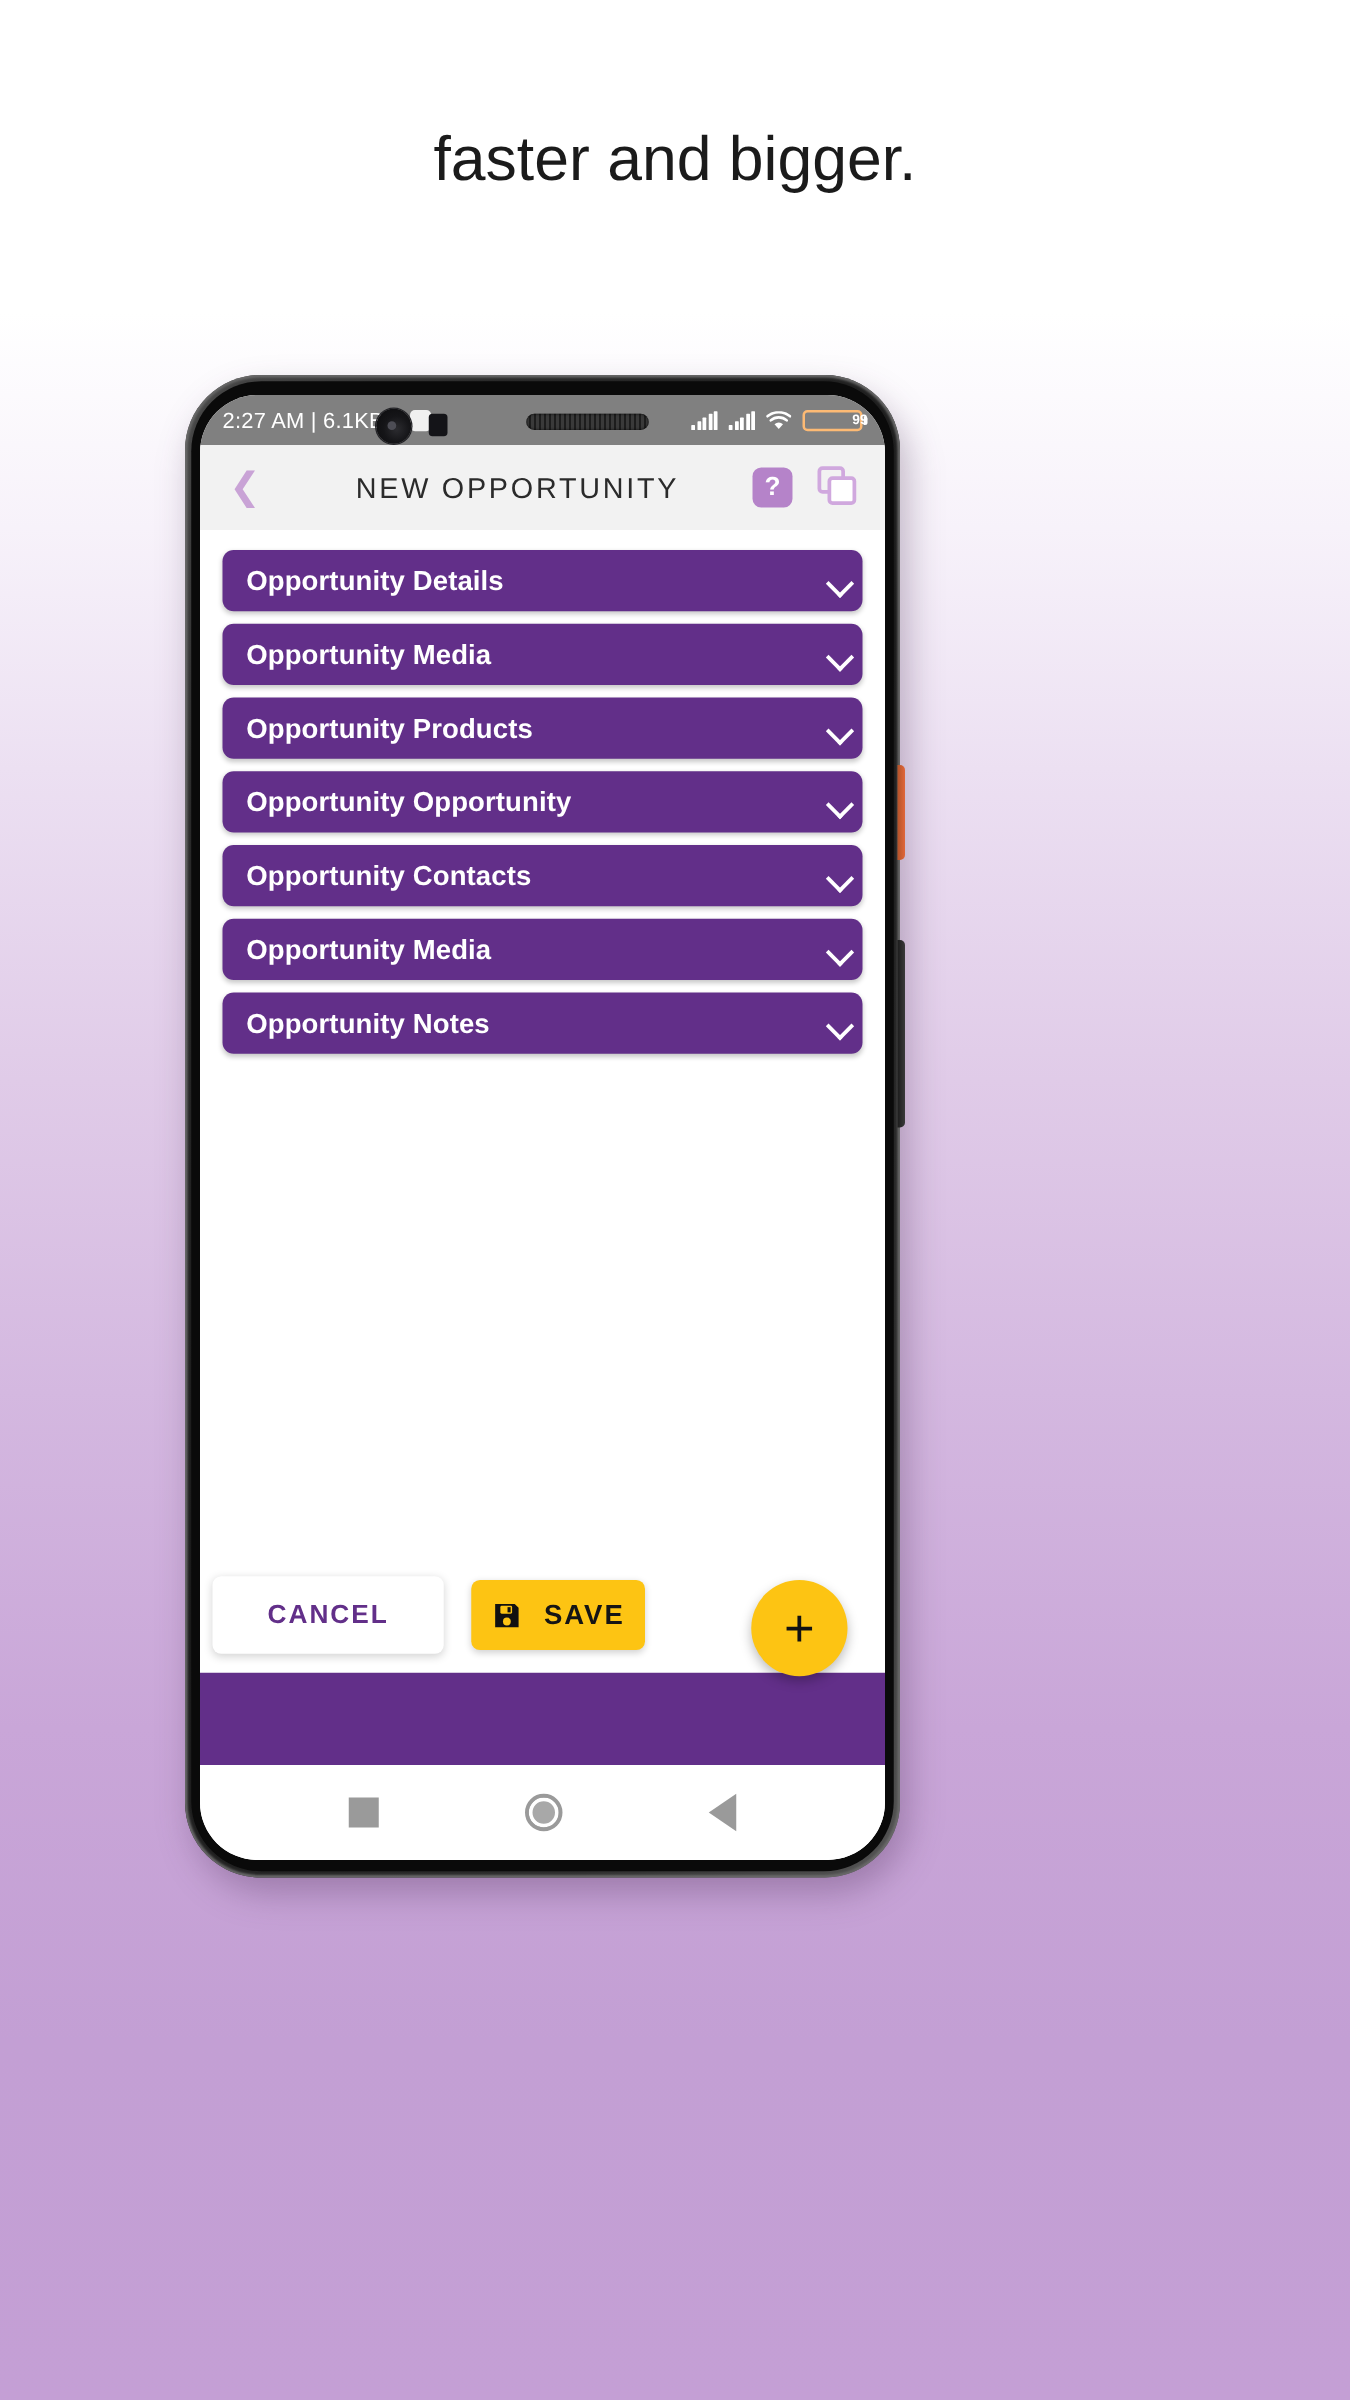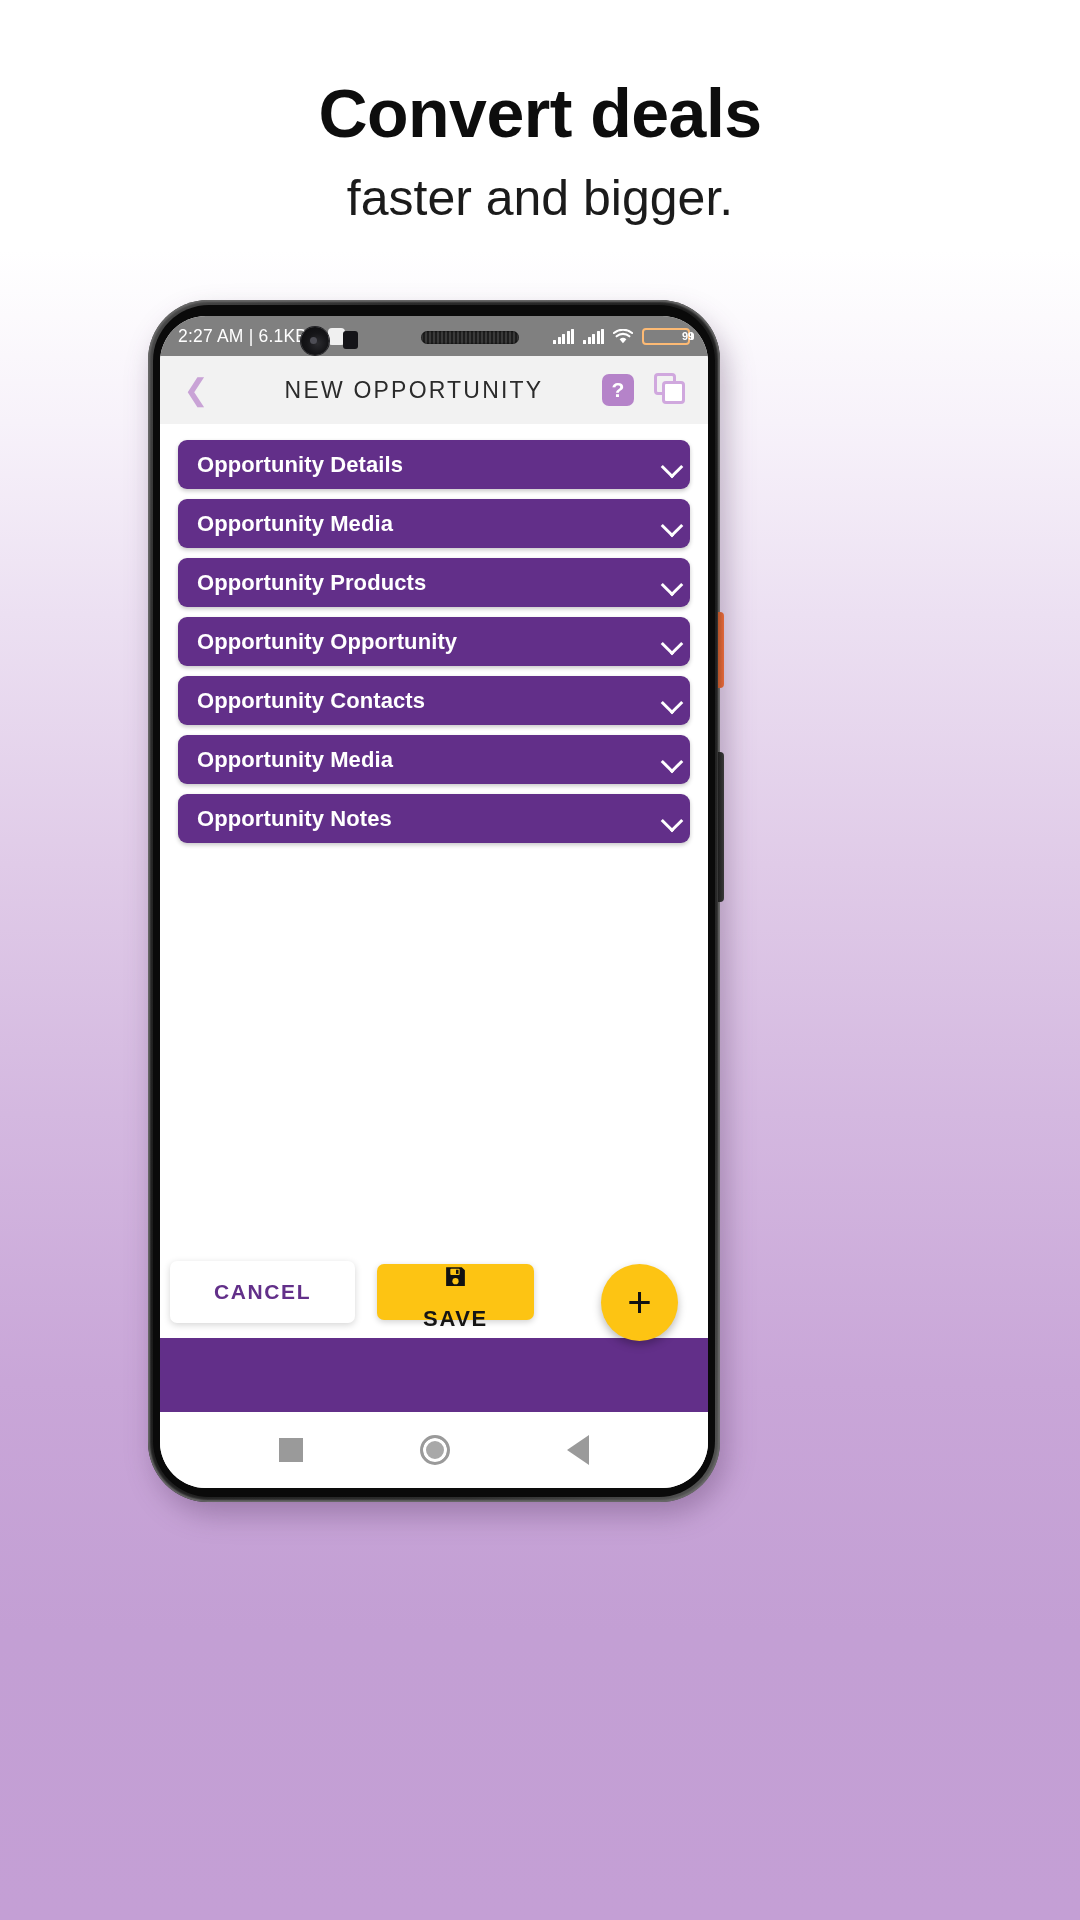--- a/index.html
+++ b/index.html
@@ -305,24 +305,23 @@
     font-size: 21px;
     font-weight: bold;
     letter-spacing: 1.6px;
   }
   .save-btn {
     background: #FDC413;
     border-radius: 7px;
     height: 56px;
     display: flex; align-items: center;
     gap: 17px;
-    padding: 0 46px;
+    padding: 0 16px;
     margin-left: 22px;
     box-shadow: 0 2px 6px rgba(0,0,0,0.18);
-    flex-direction: column;
   }
   .save-text {
     color: #151515;
     font-size: 22px;
     font-weight: bold;
     letter-spacing: 1.6px;
   }
   .floppy { width: 25px; height: 25px; display: block; }
   .fab {
     position: absolute;
@@ -369,21 +368,20 @@
     width: 0; height: 0;
     border-top: 15px solid transparent;
     border-bottom: 15px solid transparent;
     border-right: 22px solid #9a9a9a;
   }
 </style>
 </head>
 <body>
 
 <div class="promo">
-  <div class="promo-title">Convert deals</div>
   <div class="promo-sub">faster and bigger.</div>
 </div>
 
 <div class="phone-wrap">
   <div class="phone-shadow"></div>
   <div class="phone-body">
 
     <div class="btn-side btn-power"></div>
     <div class="btn-side btn-vol"></div>
 

